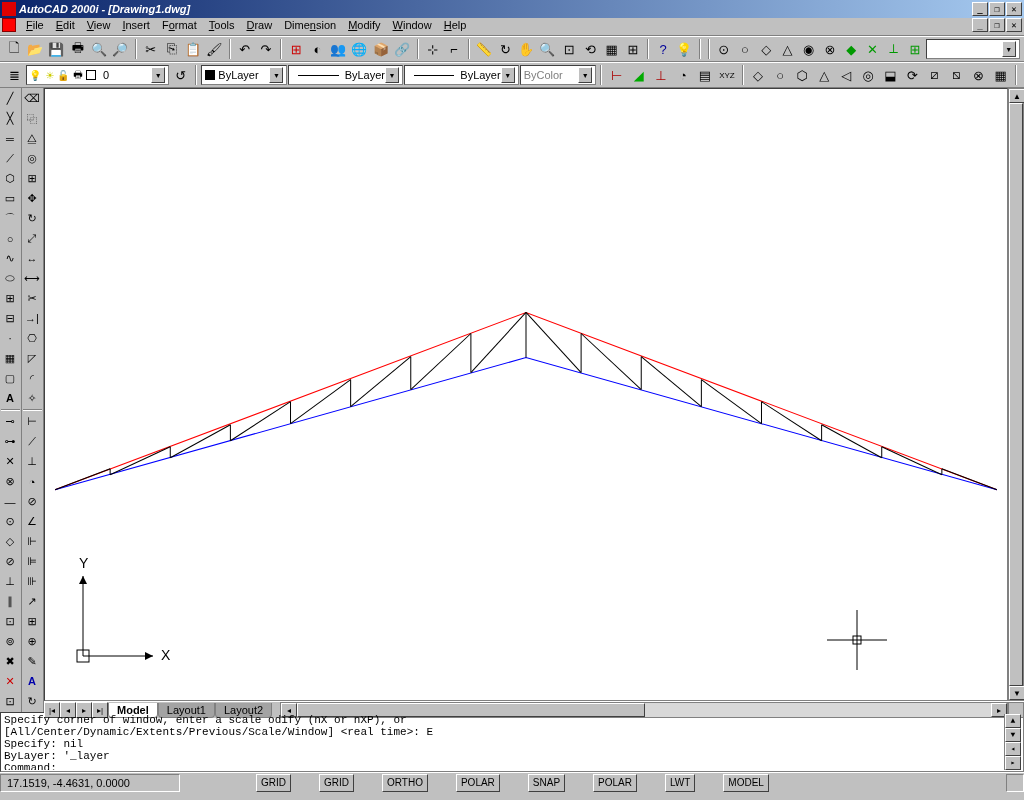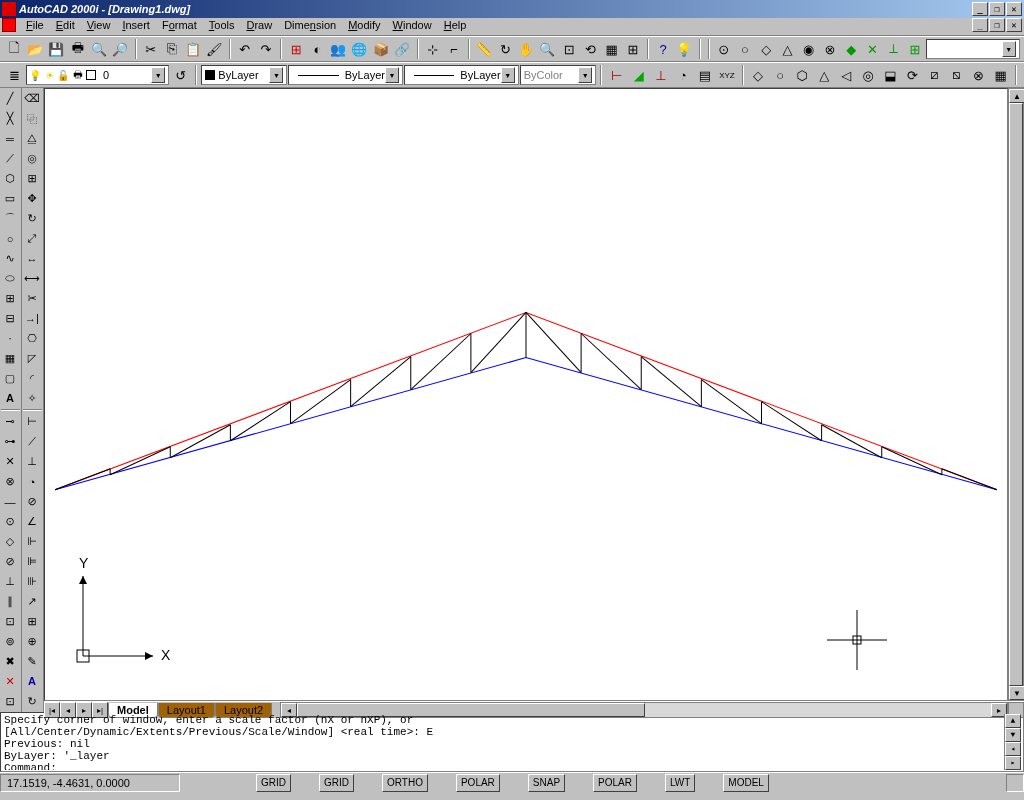--- a/index.html
+++ b/index.html
@@ -158,21 +158,21 @@
   width: 16px; height: 16px;
   border: 1px solid #fff;
   border-right-color:#404040;
   border-bottom-color:#404040;
   background:#c0c0c0;
   font-size: 8px;
   display:flex;align-items:center;justify-content:center;
 }
 .tab {
   padding: 1px 8px;
-  background: #a16207;
+  background: #a3a3a3;
   border: 1px solid #808080;
   border-top: none;
   font-size: 11px;
   border-radius: 0 0 4px 4px;
 }
 .tab.active { background: #fff; font-weight: bold; }
 .hscroll-track {
   flex: 1;
   height: 16px;
   margin-left: 8px;
@@ -543,23 +543,23 @@
         <div style="width:40px" class="scroll-thumb"></div>
         <div style="flex:1;background:#d8d8d8"></div>
         <div class="scroll-btn">▸</div>
       </div>
       <div style="width:16px;height:16px;background:#c0c0c0;border:1px solid #808080"></div>
     </div>
   </div>
 </div>
 
 <div class="cmd-area">
-  <div class="cmd-text"><span>Specify corner of window, enter a scale factor (nX or nXP), or</span>
+  <div class="cmd-text"><span>Specify corner of window, enter a scale odify (nX or nXP), or</span>
 <span>[All/Center/Dynamic/Extents/Previous/Scale/Window] &lt;real time&gt;: E</span>
-<span>Previous: nil</span>
+<span>Specify: nil</span>
 <span>ByLayer: '_layer</span>
 <span>Command:</span></div>
   <div class="cmd-scroll">
     <div class="scroll-btn">▲</div>
     <div style="flex:1"></div>
     <div class="scroll-btn">▼</div>
     <div class="scroll-btn">◂</div>
     <div class="scroll-btn">▸</div>
   </div>
 </div>

